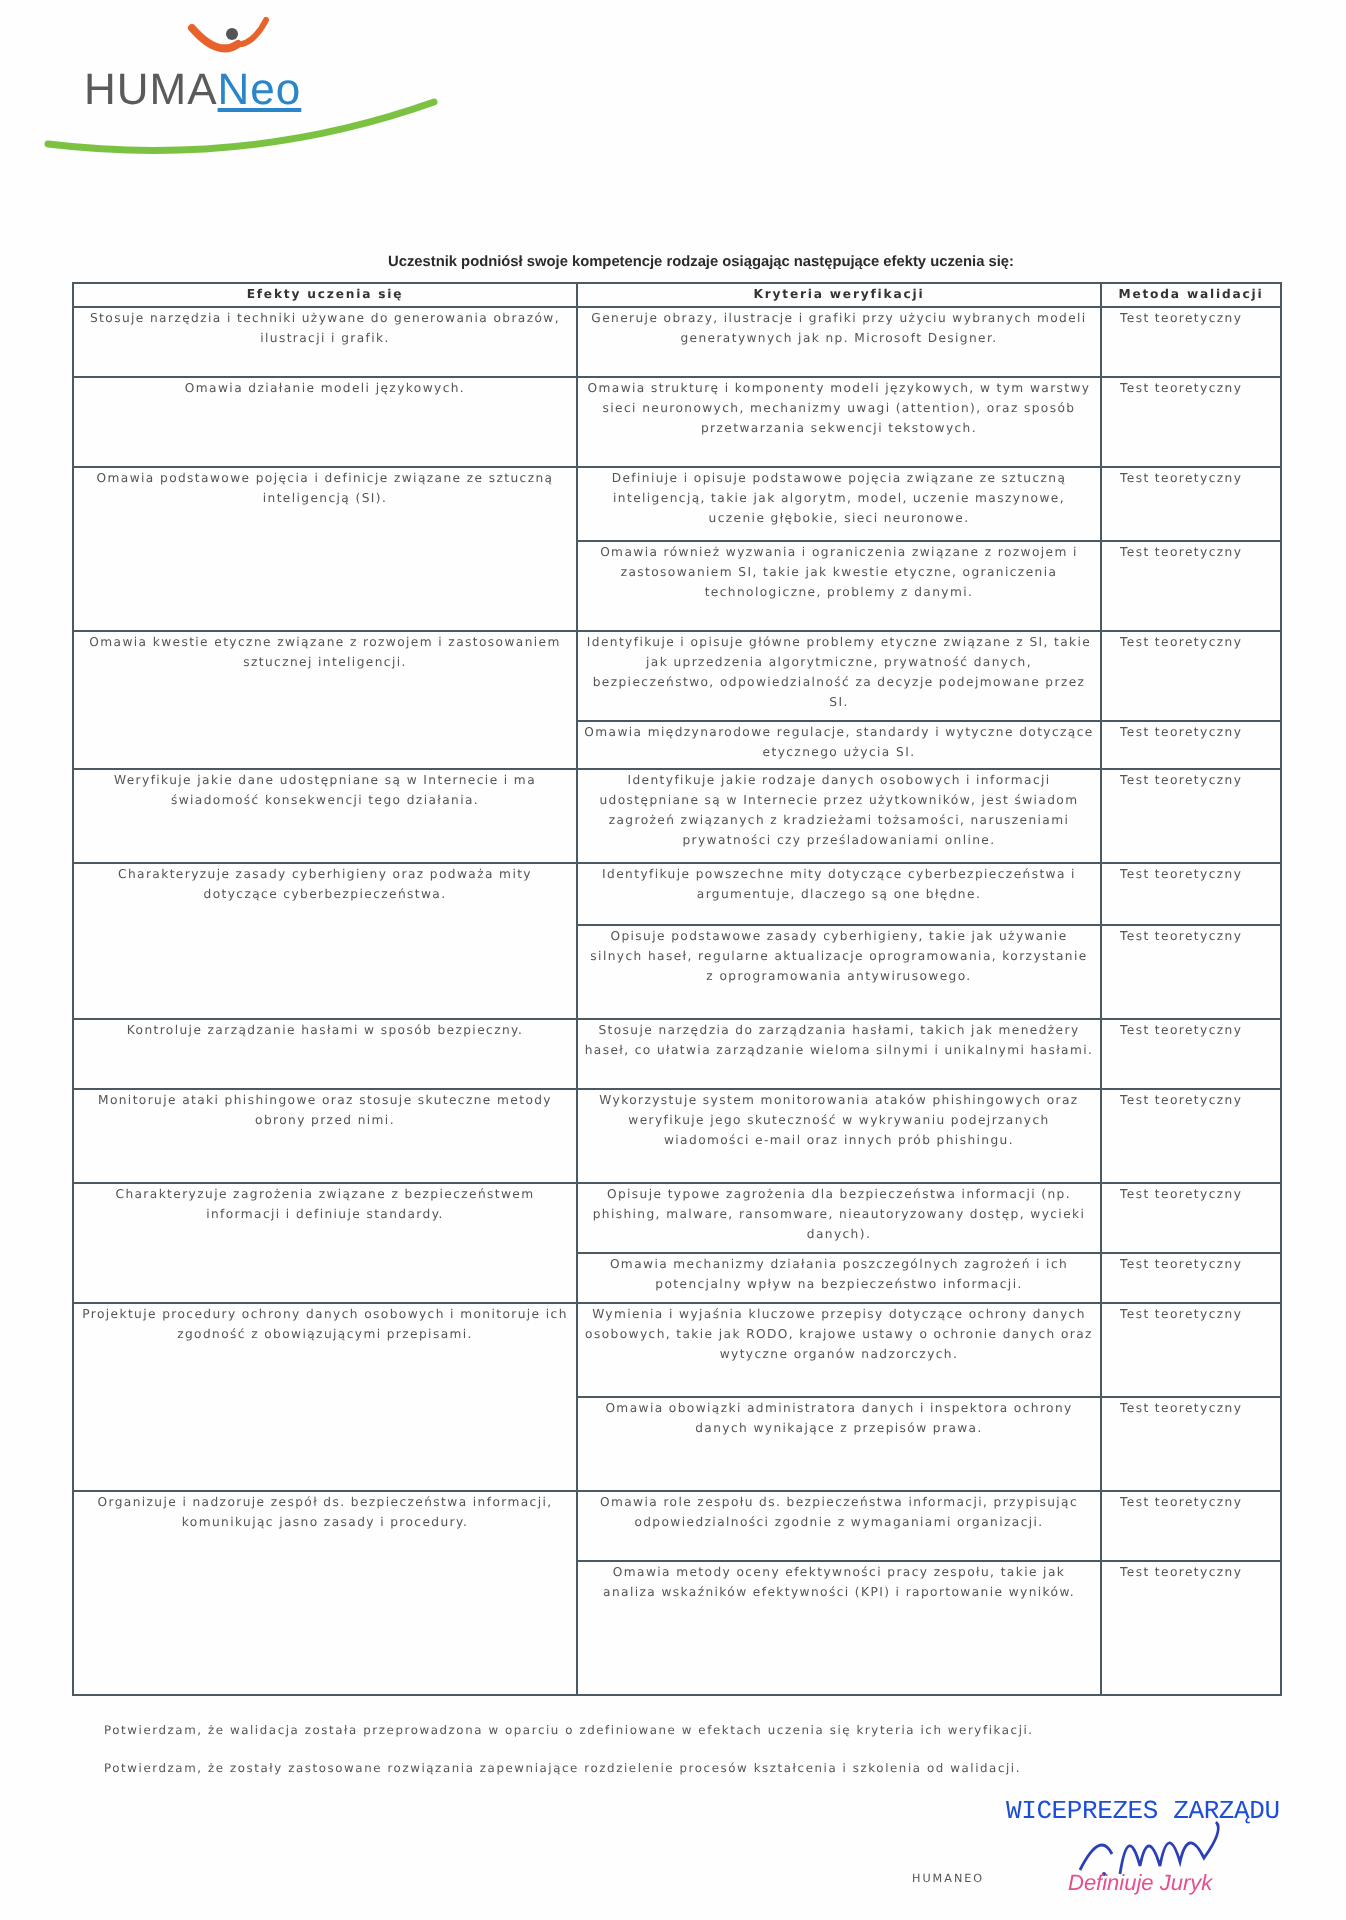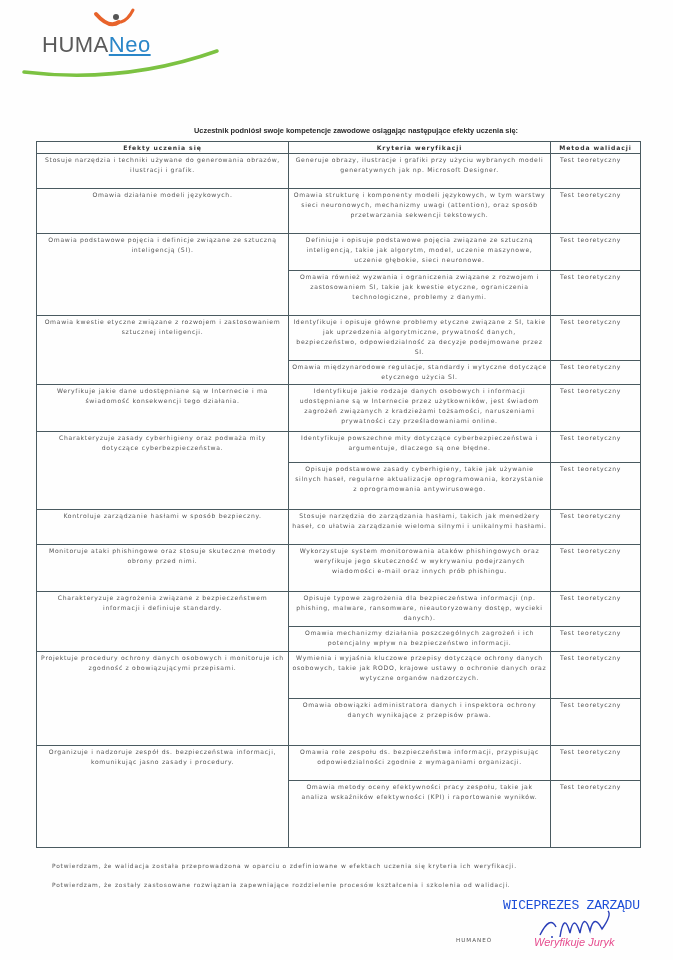--- a/index.html
+++ b/index.html
@@ -25,21 +25,21 @@
 <div class="logo">
   <svg width="210" height="78" viewBox="0 0 210 78">
     <path d="M82 10 Q95 25 105 18" stroke="#e8632b" stroke-width="4" fill="none" stroke-linecap="round"></path>
     <path d="M107 18 Q114 16 119 6" stroke="#e8632b" stroke-width="3" fill="none" stroke-linecap="round"></path>
     <circle cx="102" cy="13" r="3" fill="#555"></circle>
     <path d="M10 68 Q110 80 203 47" stroke="#7cc242" stroke-width="3.5" fill="none" stroke-linecap="round"></path>
   </svg>
   <div class="logo-text"><span>HUMA</span><span class="blue">Neo</span></div>
 </div>
 
-<div class="intro">Uczestnik podniósł swoje kompetencje zawodowe osiągając następujące efekty uczenia się:</div>
+<div class="intro">Uczestnik podniósł swoje kompetencje rodzaje osiągając następujące efekty uczenia się:</div>
 
 <table class="grid">
   <colgroup>
       <col class="c1">
       <col class="c2">
       <col class="c3">
     </colgroup>
   <thead>
     <tr>
       <th>Efekty uczenia się</th>
@@ -132,13 +132,13 @@
 
 <div class="footer-line" style="top:863px;">Potwierdzam, że walidacja została przeprowadzona w oparciu o zdefiniowane w efektach uczenia się kryteria ich weryfikacji.</div>
 <div class="footer-line" style="top:882px;">Potwierdzam, że zostały zastosowane rozwiązania zapewniające rozdzielenie procesów kształcenia i szkolenia od walidacji.</div>
 <div class="footer-brand">HUMANEO</div>
 
 <div class="stamp-title">WICEPREZES ZARZĄDU</div>
 <svg class="signature" viewBox="0 0 110 40">
   <path d="M10 30 Q20 10 26 22 M30 32 Q34 6 40 28 Q44 8 50 28 Q54 6 60 26 Q64 8 72 24 Q82 10 78 6" stroke="#2a3fb8" stroke-width="1.4" fill="none"></path>
   <circle cx="22" cy="32" r="1" fill="#2a3fb8"></circle>
 </svg>
-<div class="stamp-name">Weryfikuje Juryk</div>
+<div class="stamp-name">Definiuje Juryk</div>
 
 </body></html>

